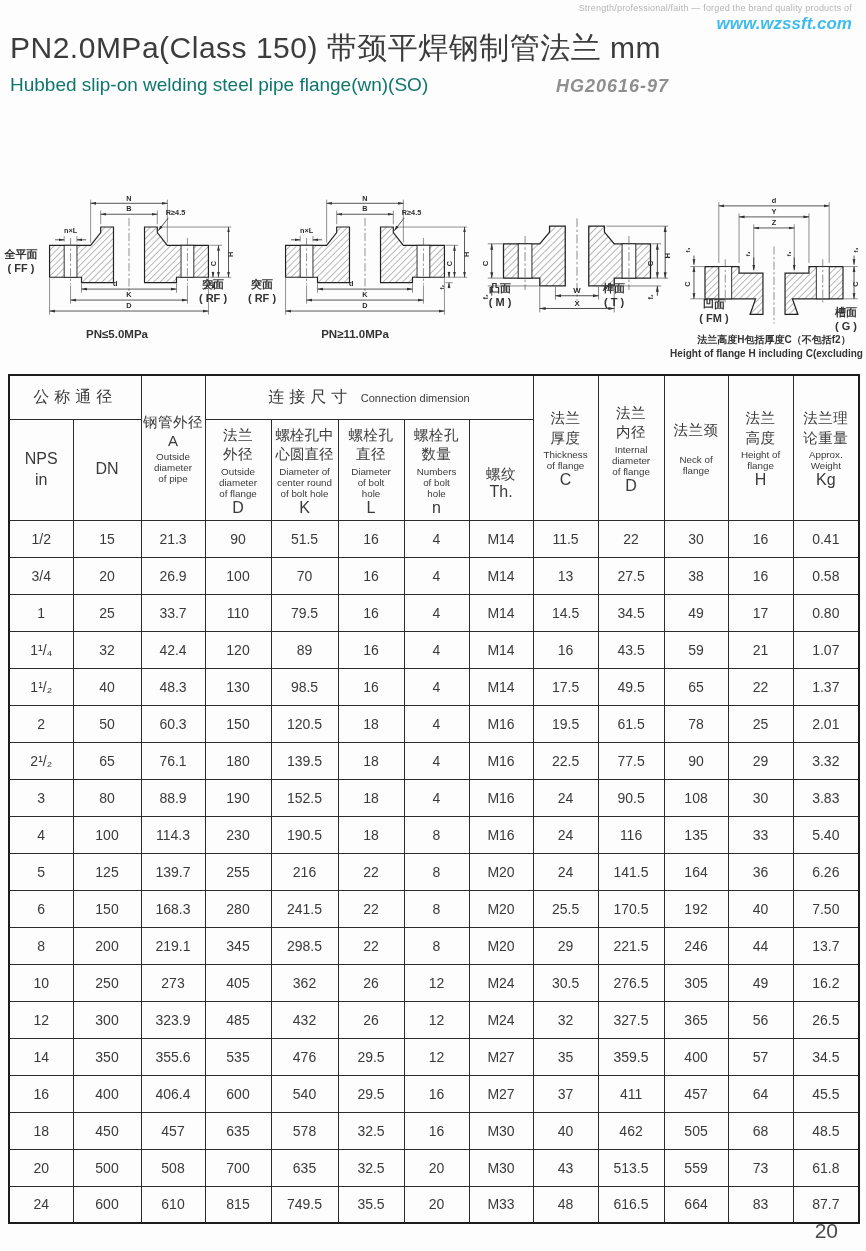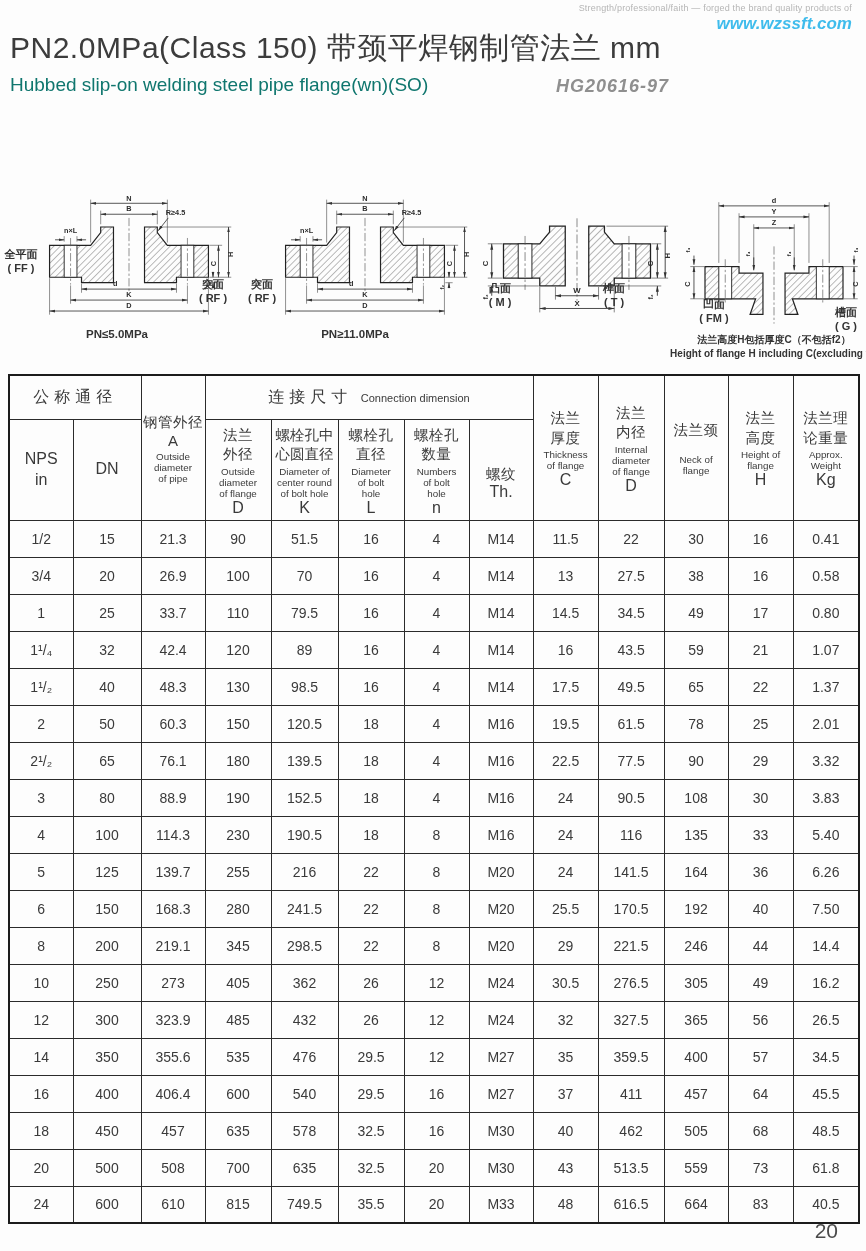--- a/index.html
+++ b/index.html
@@ -584,21 +584,21 @@
         <td>219.1</td>
         <td>345</td>
         <td>298.5</td>
         <td>22</td>
         <td>8</td>
         <td>M20</td>
         <td>29</td>
         <td>221.5</td>
         <td>246</td>
         <td>44</td>
-        <td>14.4</td>
+        <td>13.7</td>
       </tr>
       <tr>
         <td>10</td>
         <td>250</td>
         <td>273</td>
         <td>405</td>
         <td>362</td>
         <td>26</td>
         <td>12</td>
         <td>M24</td>
@@ -689,18 +689,18 @@
         <td>610</td>
         <td>815</td>
         <td>749.5</td>
         <td>35.5</td>
         <td>20</td>
         <td>M33</td>
         <td>48</td>
         <td>616.5</td>
         <td>664</td>
         <td>83</td>
-        <td>40.5</td>
+        <td>87.7</td>
       </tr>
     </tbody>
 </table>
 
 <div class="pagenum">20</div>
 
 </body></html>

